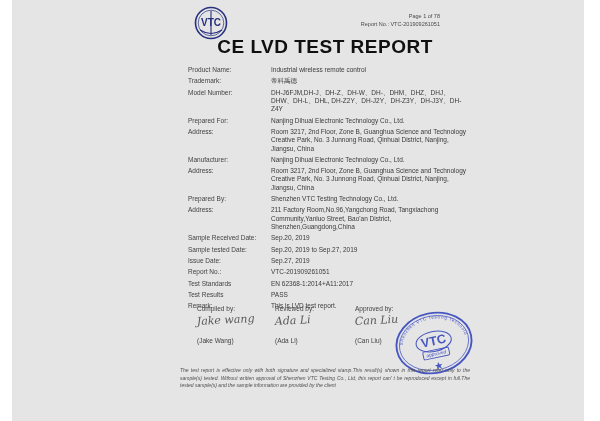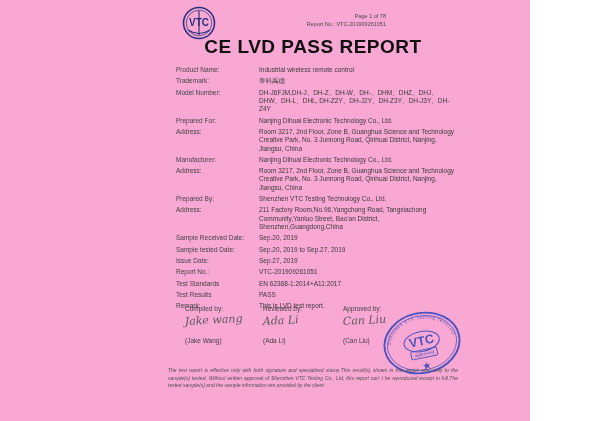--- a/index.html
+++ b/index.html
@@ -1,17 +1,17 @@
 <!DOCTYPE html>
 <html><head>
 <meta charset="utf-8">
 <style>
   html,body{margin:0;padding:0;background:#fff;}
   body{width:600px;height:421px;overflow:hidden;font-family:"Liberation Sans",sans-serif;color:#3c3c3c;}
-  .page{position:relative;width:530px;height:421px;background:#f9a8d4;}
+  .page{position:relative;width:572px;height:421px;background:#e5e5e5;margin-left:12px;}
 
   
   .logo{position:absolute;left:182px;top:6px;width:34px;height:34px;}
   .pageinfo{position:absolute;right:144px;top:13px;text-align:right;font-size:5.5px;line-height:1.45;color:#4a4a4a;}
   .title{position:absolute;left:170px;top:36px;width:286px;text-align:center;
          font-size:19px;font-weight:bold;color:#101010;letter-spacing:.5px;}
 
   
   .fields{position:absolute;left:176px;top:66px;width:280px;
           display:grid;grid-template-columns:81px 1fr;column-gap:2px;row-gap:3px;
@@ -49,21 +49,21 @@
     <path d="M6,24 q11,7 22,0" fill="none" stroke="#26307e" stroke-width="1.2"></path>
     <path d="M17,5 v24" fill="none" stroke="#26307e" stroke-width="1.1"></path>
     <text x="17" y="20" text-anchor="middle" font-size="10" font-weight="bold" font-family="Liberation Sans, sans-serif" fill="#26307e">VTC</text>
   </svg>
 
   <div class="pageinfo">
     <div>Page 1 of 78</div>
     <div>Report No.: VTC-201909261051</div>
   </div>
 
-  <div class="title">CE LVD PASS REPORT</div>
+  <div class="title">CE LVD TEST REPORT</div>
 
   <div class="fields">
     <div class="lab">Product Name:</div>
     <div class="val">Industrial wireless remote control</div>
     <div class="lab">Trademark:</div>
     <div class="val">帝科禹德</div>
     <div class="lab">Model Number:</div>
     <div class="val">DH-J6FJM,DH-J、DH-Z、DH-W、DH-、DHM、DHZ、DHJ、DHW、DH-L、DHL, DH-Z2Y、DH-J2Y、DH-Z3Y、DH-J3Y、DH-Z4Y</div>
     <div class="lab">Prepared For:</div>
     <div class="val">Nanjing Dihuai Electronic Technology Co., Ltd.</div>

